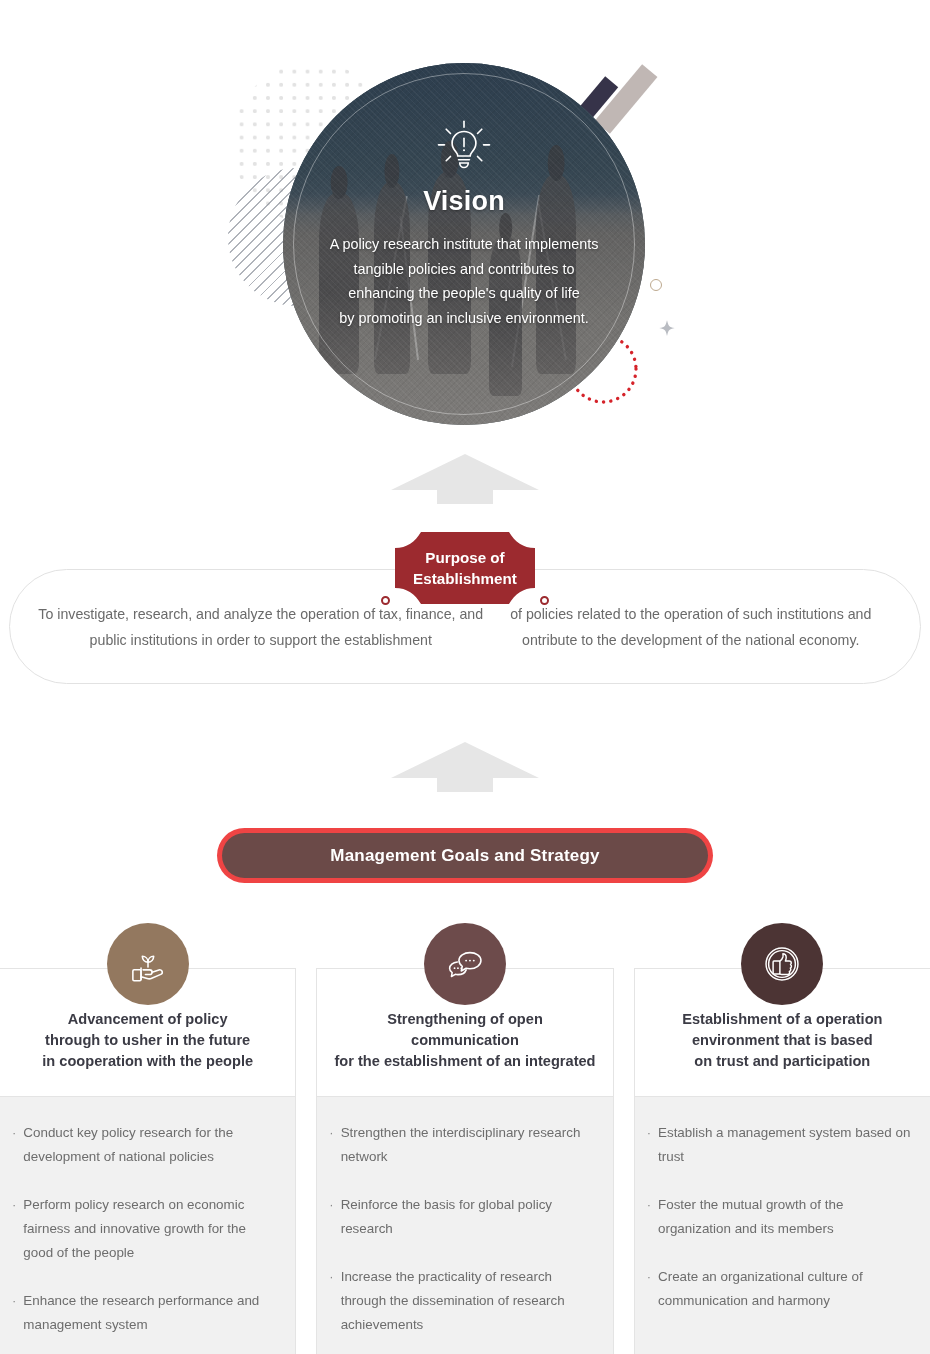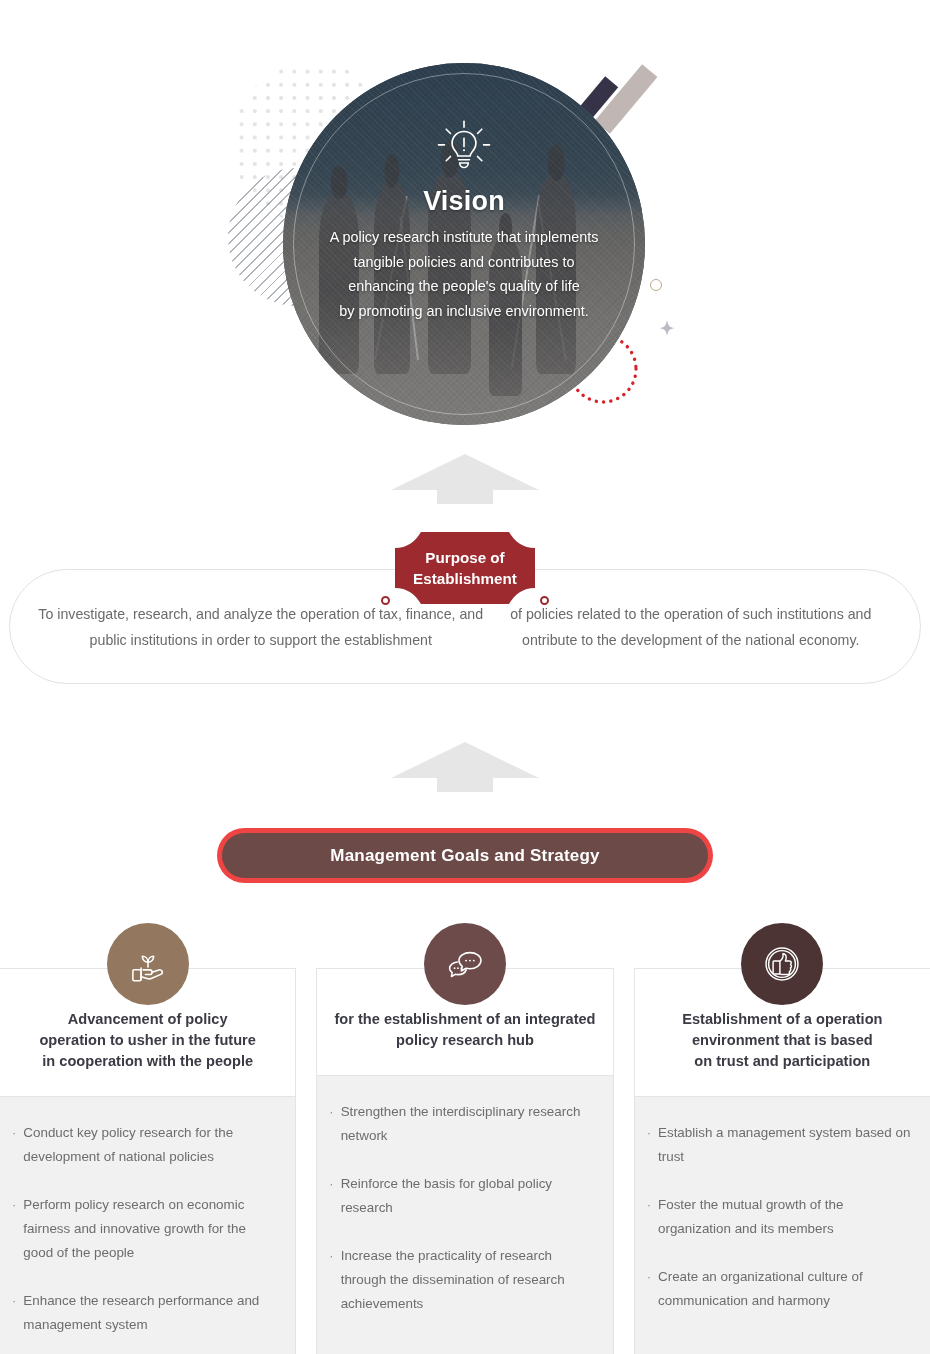--- a/index.html
+++ b/index.html
@@ -172,21 +172,21 @@
   }
   .bulb-icon { width: 62px; height: 58px; }
   .vision-title {
     font-size: 27px;
     font-weight: bold;
     letter-spacing: .2px;
     margin-top: 10px;
     text-shadow: 0 1px 3px rgba(0,0,0,.4);
   }
   .vision-desc {
-    margin-top: 8px;
+    margin-top: 15px;
     font-size: 14.4px;
     line-height: 24.6px;
     font-weight: 400;
     text-shadow: 0 1px 3px rgba(0,0,0,.45);
     padding: 0 22px;
   }
 
   
   .arrow-up {
     position: absolute;
@@ -462,21 +462,21 @@
             <path d="M24 22c0-3.6 2.6-6.4 6.2-6.4 0 3.6-2.6 6.4-6.2 6.4z"></path>
             <path d="M24 22v5.4"></path>
             <path d="M18.6 30.4h7.2c1.5 0 2.7 1.1 2.7 2.5s-1.2 2.5-2.7 2.5h-4.6"></path>
             <path d="M28.5 32.9l7.4-2.4c1.6-.5 3.2.4 3.6 1.9.3 1.2-.3 2.4-1.5 2.9l-9.9 4.3c-1.6.7-3.4.8-5 .3l-6.7-2"></path>
             <path d="M16.4 28.4v12.2"></path>
             <path d="M8.8 30.2h6.3c.7 0 1.3.6 1.3 1.3v9.4c0 .7-.6 1.3-1.3 1.3H8.8c-.7 0-1.3-.6-1.3-1.3v-9.4c0-.7.6-1.3 1.3-1.3z"></path>
           </svg>
         </div>
         <div class="card-head">
           <div>Advancement of policy</div>
-          <div>operation to usher in the future</div>
+          <div>through to usher in the future</div>
           <div>in cooperation with the people</div>
         </div>
         <div class="card-body">
           <div class="bullet">
             <span class="dot">·</span>
             <span>Conduct key policy research for the development of national policies</span>
           </div>
           <div class="bullet">
             <span class="dot">·</span>
             <span>Perform policy research on economic fairness and innovative growth for the good of the people</span>
@@ -495,22 +495,22 @@
             <circle cx="25.2" cy="20.3" r="1.05" fill="#ffffff" stroke="none"></circle>
             <circle cx="29.4" cy="20.3" r="1.05" fill="#ffffff" stroke="none"></circle>
             <circle cx="33.6" cy="20.3" r="1.05" fill="#ffffff" stroke="none"></circle>
             <path d="M15.6 21.8c-4.8.5-8.4 3.4-8.4 6.9 0 1.9 1.1 3.6 2.8 4.8l-.8 4.1 4.2-2.3c.9.2 1.9.3 2.9.3 4.3 0 7.9-2.2 9-5.2"></path>
             <circle cx="12.6" cy="28.5" r="1" fill="#ffffff" stroke="none"></circle>
             <circle cx="16.3" cy="28.5" r="1" fill="#ffffff" stroke="none"></circle>
             <circle cx="20" cy="28.5" r="1" fill="#ffffff" stroke="none"></circle>
           </svg>
         </div>
         <div class="card-head">
+          <div>Strengthening of open communication</div>
           <div>for the establishment of an integrated</div>
-          <div>policy research hub</div>
         </div>
         <div class="card-body">
           <div class="bullet">
             <span class="dot">·</span>
             <span>Strengthen the interdisciplinary research network</span>
           </div>
           <div class="bullet">
             <span class="dot">·</span>
             <span>Reinforce the basis for global policy research</span>
           </div>

